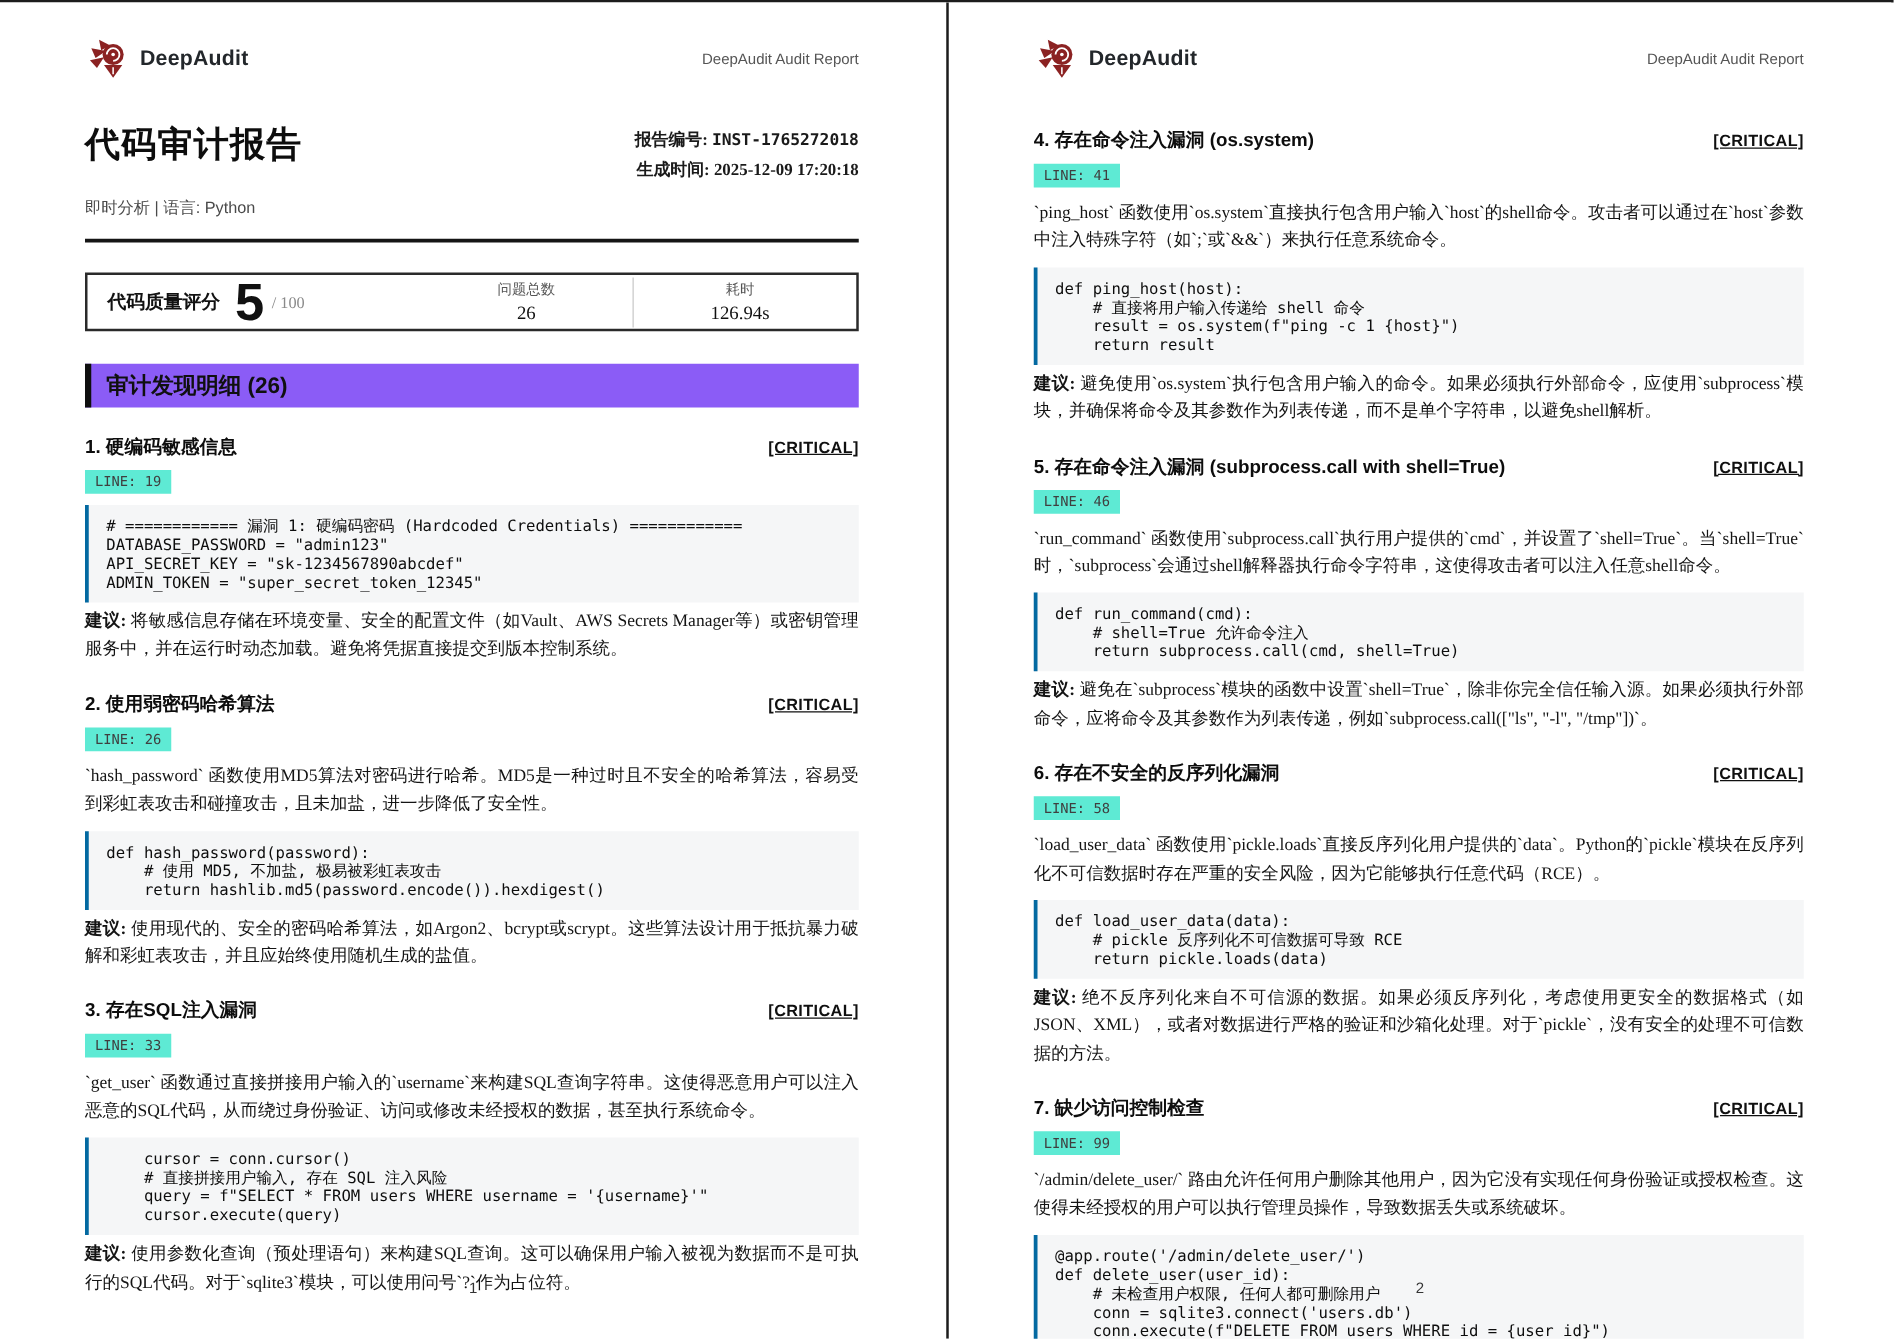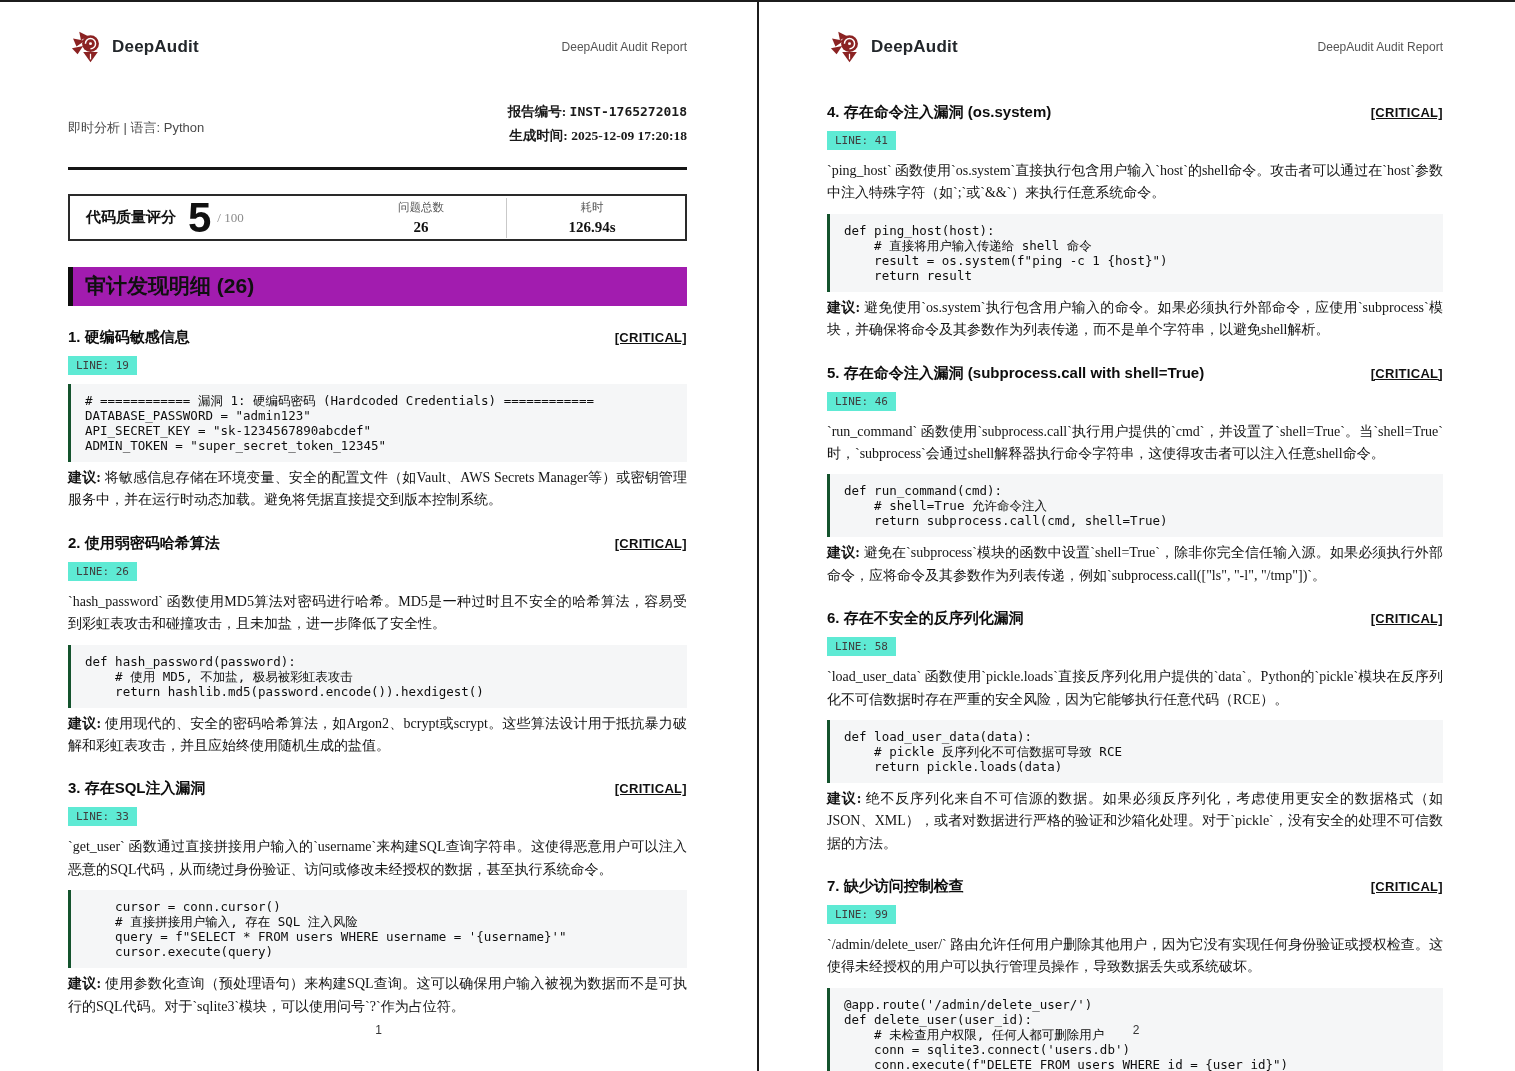--- a/index.html
+++ b/index.html
@@ -29,38 +29,38 @@
 
   
   .score-box { margin-top:24px; border:2px solid #2a2a2a; height:47px;
                display:flex; align-items:center; padding:0 8px 0 16px; }
   .score-label { font-family:"Liberation Serif", serif; font-weight:bold; font-size:15px; }
   .score-val { font-size:42px; font-weight:bold; margin-left:12px; line-height:1; }
   .score-max { font-family:"Liberation Serif", serif; font-size:13px; color:#8a8a8a; margin-left:6px; }
   .score-spacer { flex:1; }
   .stat { width:170px; text-align:center; }
   .stat-label { font-family:"Liberation Serif", serif; font-size:11.5px; color:#555; }
-  .stat-val { font-family:"Liberation Serif", serif; font-size:15px; font-weight:bold; margin-top:4px; }
+  .stat-val { font-family:"Liberation Serif", serif; font-size:15px; font-weight:normal; margin-top:4px; }
   .stat-div { width:1px; height:40px; background:#c9c9c9; }
 
   
-  .section-bar { margin-top:26px; background:#a21caf; border-left:5px solid #0f0f0f;
-                 padding:5px 12px 6px; font-size:21px; font-weight:bold; color:#101010; }
+  .section-bar { margin-top:26px; background:#8b5cf6; border-left:5px solid #0f0f0f;
+                 padding:5px 12px 6px; font-size:18px; font-weight:bold; color:#101010; }
 
   
   .findings { }
   .finding { margin-top:22px; }
   .f-head { display:flex; justify-content:space-between; align-items:baseline; }
   .f-title { font-size:15px; font-weight:bold; color:#0d0d0d; }
   .f-sev { font-size:13px; font-weight:bold; color:#101010; letter-spacing:.3px;text-decoration:underline; }
   .line-chip { display:inline-block; margin-top:9px; background:#5eead4; color:#3f3f3f;
                font-family:"DejaVu Sans Mono", monospace; font-size:11px; padding:3px 8px; }
   .f-desc { margin-top:10px; font-family:"Liberation Serif", serif; font-size:14px;
             line-height:1.6; color:#141414; text-align:justify; }
-  .f-code { margin-top:9px; background:#f5f6f7; border-left:3px solid #14532d;
+  .f-code { margin-top:9px; background:#f5f6f7; border-left:3px solid #0369a1;
             padding:9px 14px; font-family:"DejaVu Sans Mono", monospace; font-size:12.5px;
             line-height:1.2; color:#0d0d0d; white-space:pre; overflow:hidden; }
   .f-advice { margin-top:5px; font-family:"Liberation Serif", serif; font-size:14px;
               line-height:1.6; color:#141414; text-align:justify; }
   .adv-label { font-weight:bold; }
 
   .page-num { position:absolute; bottom:34px; left:0; width:100%; text-align:center;
               font-size:12px; color:#333; }
   .p2-findings { margin-top:36px; }
 </style>
@@ -85,20 +85,21 @@
         <circle cx="40" cy="26" r="2.6" fill="#ffffff"></circle>
         <path d="M40 44 L40 54" stroke="#ffffff" stroke-width="2.2"></path>
       </svg>
       <span class="brand-name">DeepAudit</span>
     </div>
     <span class="hdr-right">DeepAudit Audit Report</span>
   </div>
 
     <div class="title-row">
       <div>
+        <h1 class="doc-title">代码审计报告</h1>
         <div class="doc-sub">即时分析 | 语言: Python</div>
       </div>
       <div class="meta">
         <div><span>报告编号: </span><span class="mono">INST-1765272018</span></div>
         <div><span>生成时间: </span><span>2025-12-09 17:20:18</span></div>
       </div>
     </div>
 
     <div class="rule"></div>
 

